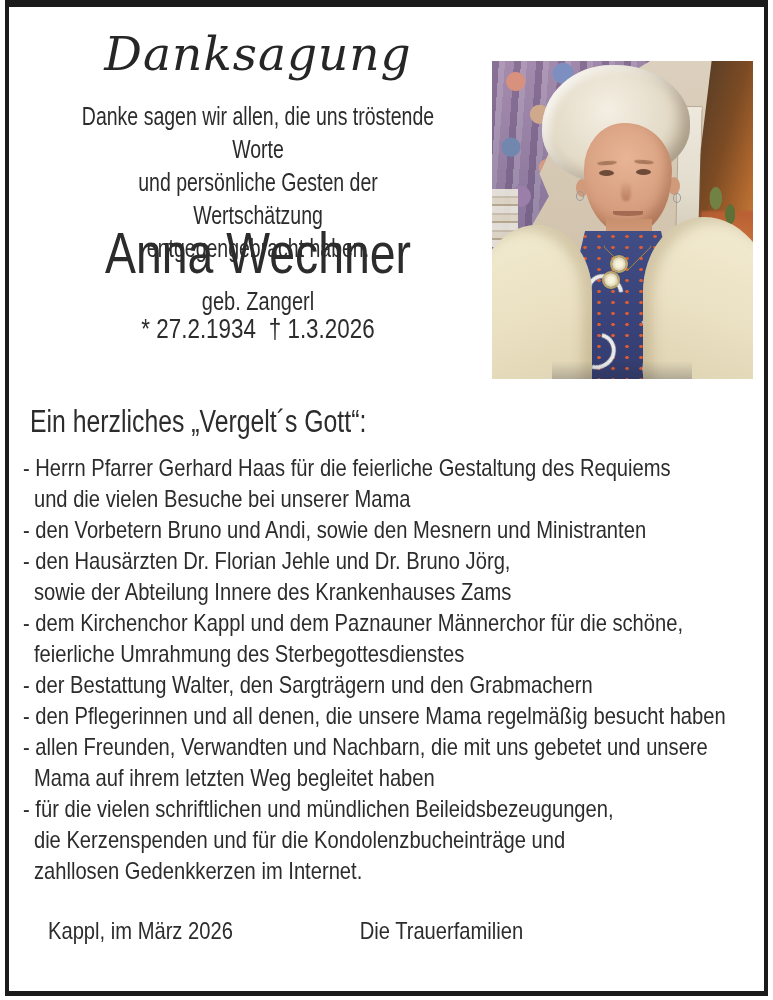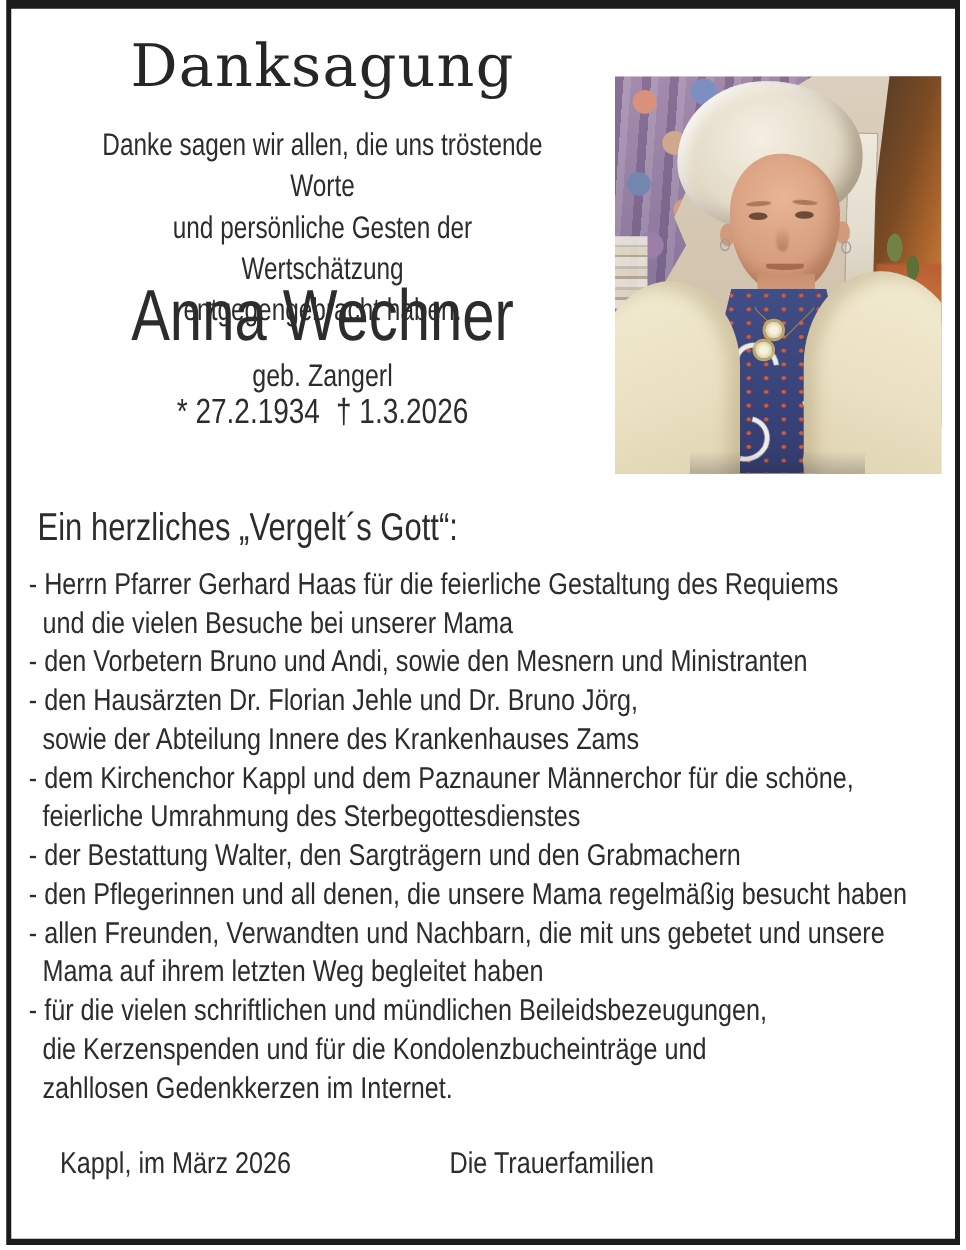--- a/index.html
+++ b/index.html
@@ -14,21 +14,21 @@
   }
   .abs{position:absolute;}
   
   .cx78{transform:scaleX(.78);}
   .cx80{transform:scaleX(.80);}
   .cx84{transform:scaleX(.84);transform-origin:0 0;}
   .center-col{left:28px;width:460px;text-align:center;}
   .center-col.cx78,.center-col.cx80{transform-origin:50% 0;}
 
   .title-script{
-    top:26px;font-family:"DejaVu Serif",serif;
+    top:26px;font-family:"DejaVu Serif",serif;font-style:italic;
     font-size:47px;letter-spacing:1px;color:#262626;
   }
   .intro{top:100px;font-size:25px;line-height:33px;}
   .name{top:222px;font-size:58px;line-height:62px;letter-spacing:0;}
   .maiden{top:288px;font-size:25px;line-height:27px;}
   .dates{top:314px;font-size:28px;line-height:30px;}
   .dates .death{margin-left:16px;}
 
   .portrait{
     left:492px;top:61px;width:261px;height:318px;overflow:hidden;

